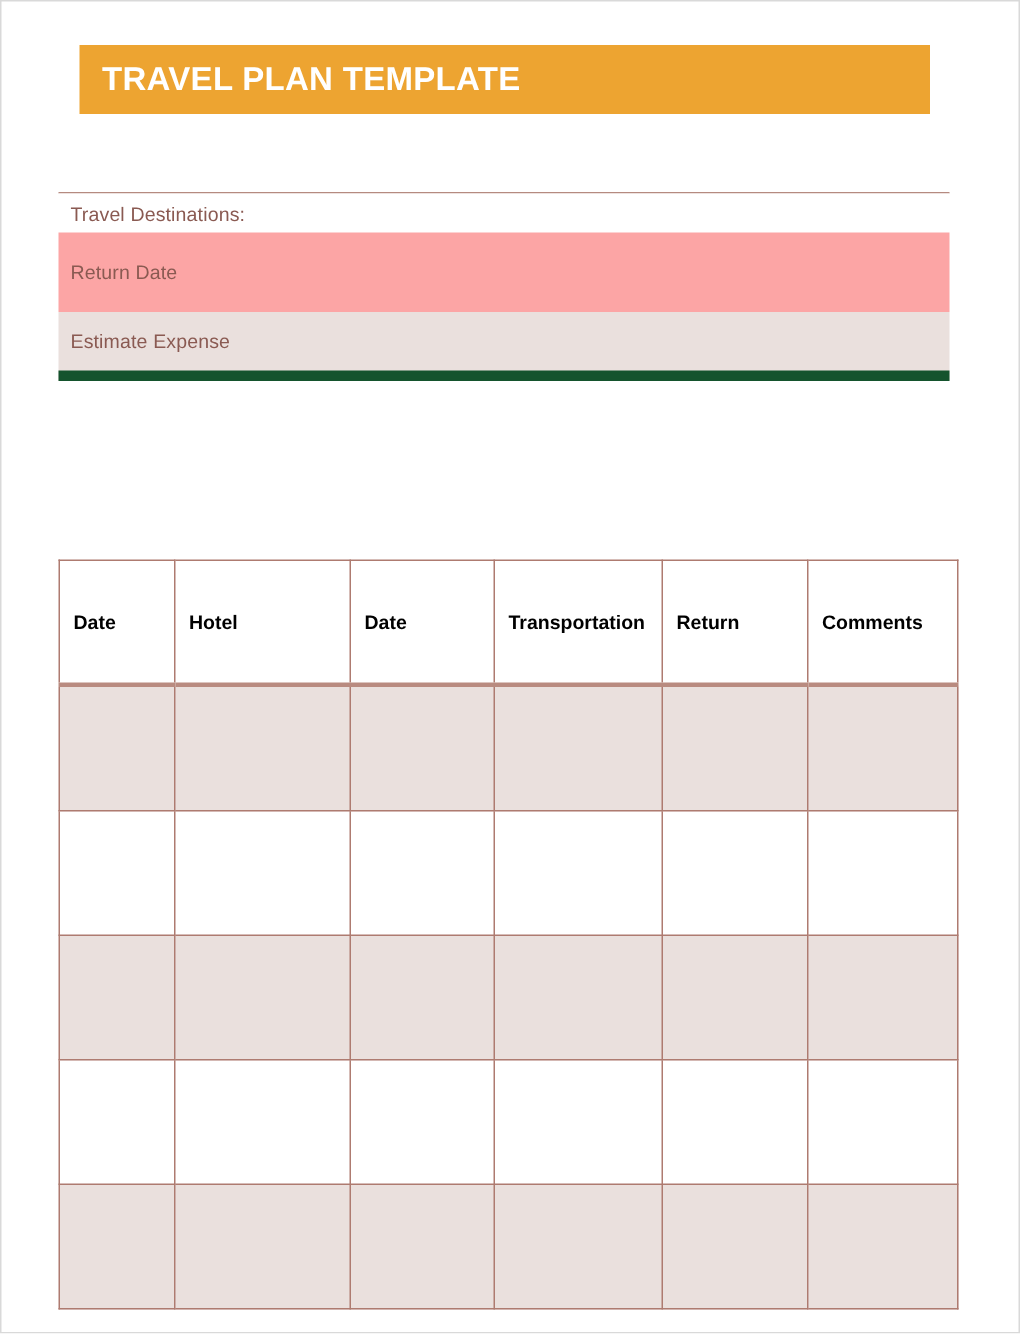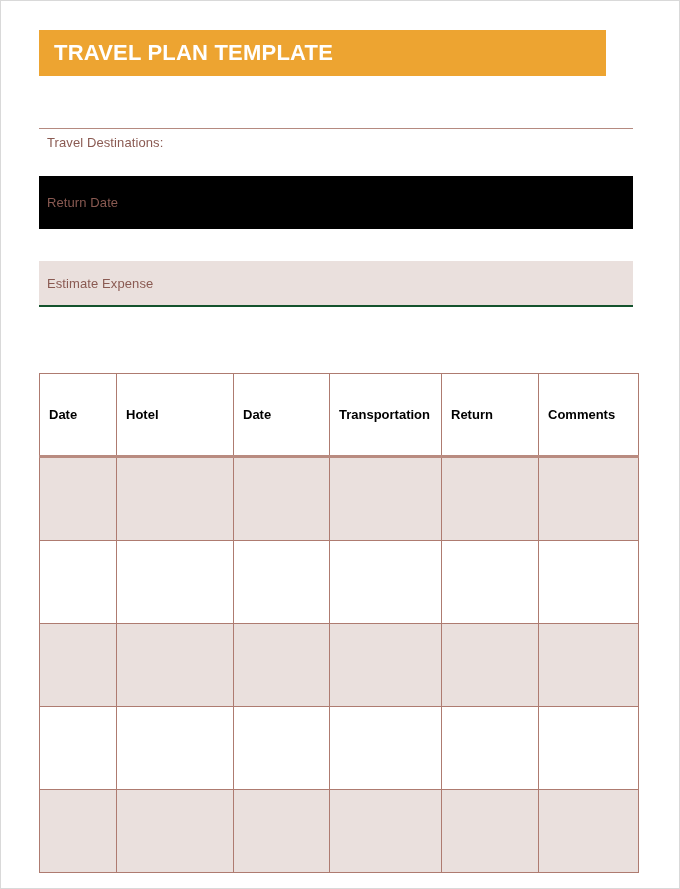--- a/index.html
+++ b/index.html
@@ -21,21 +21,21 @@
     width: 680px;
     height: 889px;
     background: #ffffff;
     border: 1px solid #d9d9d9;
     overflow: hidden;
   }
 
   
   .banner {
     position: absolute;
-    left: 38px;
+    left: 52px;
     top: 29px;
     width: 567px;
     height: 46px;
     background: #eda431;
     display: flex;
     align-items: center;
   }
   .banner-title {
     color: #ffffff;
     font-size: 22px;
@@ -71,26 +71,24 @@
   .info-row.label-row {
     height: 26px;
     background: #ffffff;
   }
   .info-row.shaded {
     height: 46px;
     background: #eae0dd;
   }
   .info-row.plain {
     height: 53px;
-    background: #000000;
-    margin-top: 21px;
+    background: #fca5a5;
   }
   .info-row.last {
-    border-bottom: 2px solid #14532d;
-    margin-top: 32px;
+    border-bottom: 7px solid #14532d;
   }
 
   
   .schedule {
     position: absolute;
     left: 38px;
     top: 372px;
     width: 599px;
     border-collapse: collapse;
     table-layout: fixed;

